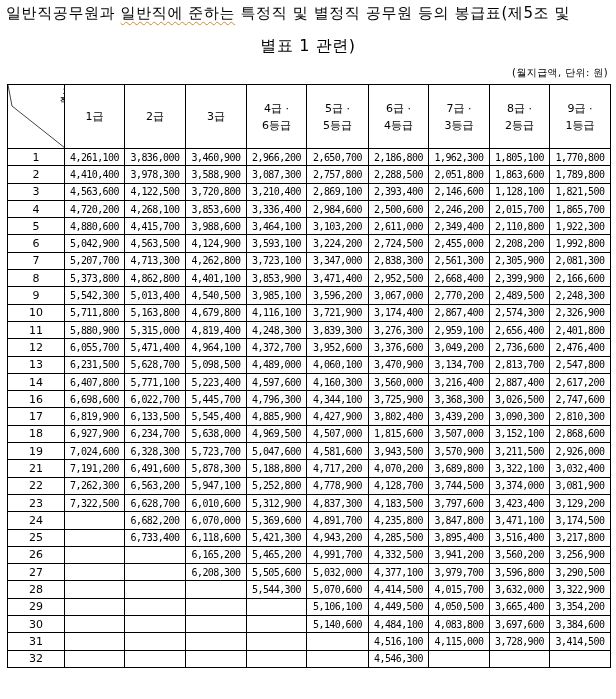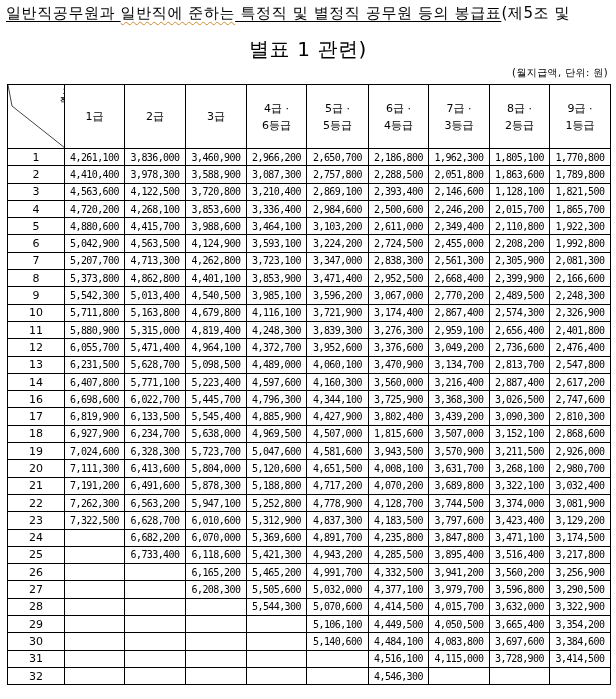--- a/index.html
+++ b/index.html
@@ -17,36 +17,35 @@
     }
     .title-line1 {
       position: absolute;
       left: 6px;
       top: 4px;
       font-size: 15px;
       letter-spacing: 0.6px;
       white-space: nowrap;
     }
     .title-line1 .ul {
-      text-decoration: underline;
       text-underline-offset: 3px;
     }
     .title-line1 .squiggle {
       text-decoration: underline wavy #d08a2a;
       text-decoration-thickness: 1px;
       text-underline-offset: 3px;
       text-align: right;
     }
     .title-line2 {
       position: absolute;
       left: 0;
       width: 616px;
       top: 36px;
       text-align: center;
-      font-size: 20px;
+      font-size: 16px;
       letter-spacing: 0.6px;
     }
     .unit-note {
       position: absolute;
       right: 8px;
       top: 66px;
       font-size: 10px;
       letter-spacing: 0.4px;
     }
     table.pay {
@@ -355,32 +354,20 @@
         <td>6,328,300</td>
         <td>5,723,700</td>
         <td>5,047,600</td>
         <td>4,581,600</td>
         <td>3,943,500</td>
         <td>3,570,900</td>
         <td>3,211,500</td>
         <td>2,926,000</td>
       </tr>
       <tr>
-        <td class="step">20</td>
-        <td>7,111,300</td>
-        <td>6,413,600</td>
-        <td>5,804,000</td>
-        <td>5,120,600</td>
-        <td>4,651,500</td>
-        <td>4,008,100</td>
-        <td>3,631,700</td>
-        <td>3,268,100</td>
-        <td>2,980,700</td>
-      </tr>
-      <tr>
         <td class="step">21</td>
         <td>7,191,200</td>
         <td>6,491,600</td>
         <td>5,878,300</td>
         <td>5,188,800</td>
         <td>4,717,200</td>
         <td>4,070,200</td>
         <td>3,689,800</td>
         <td>3,322,100</td>
         <td>3,032,400</td>

